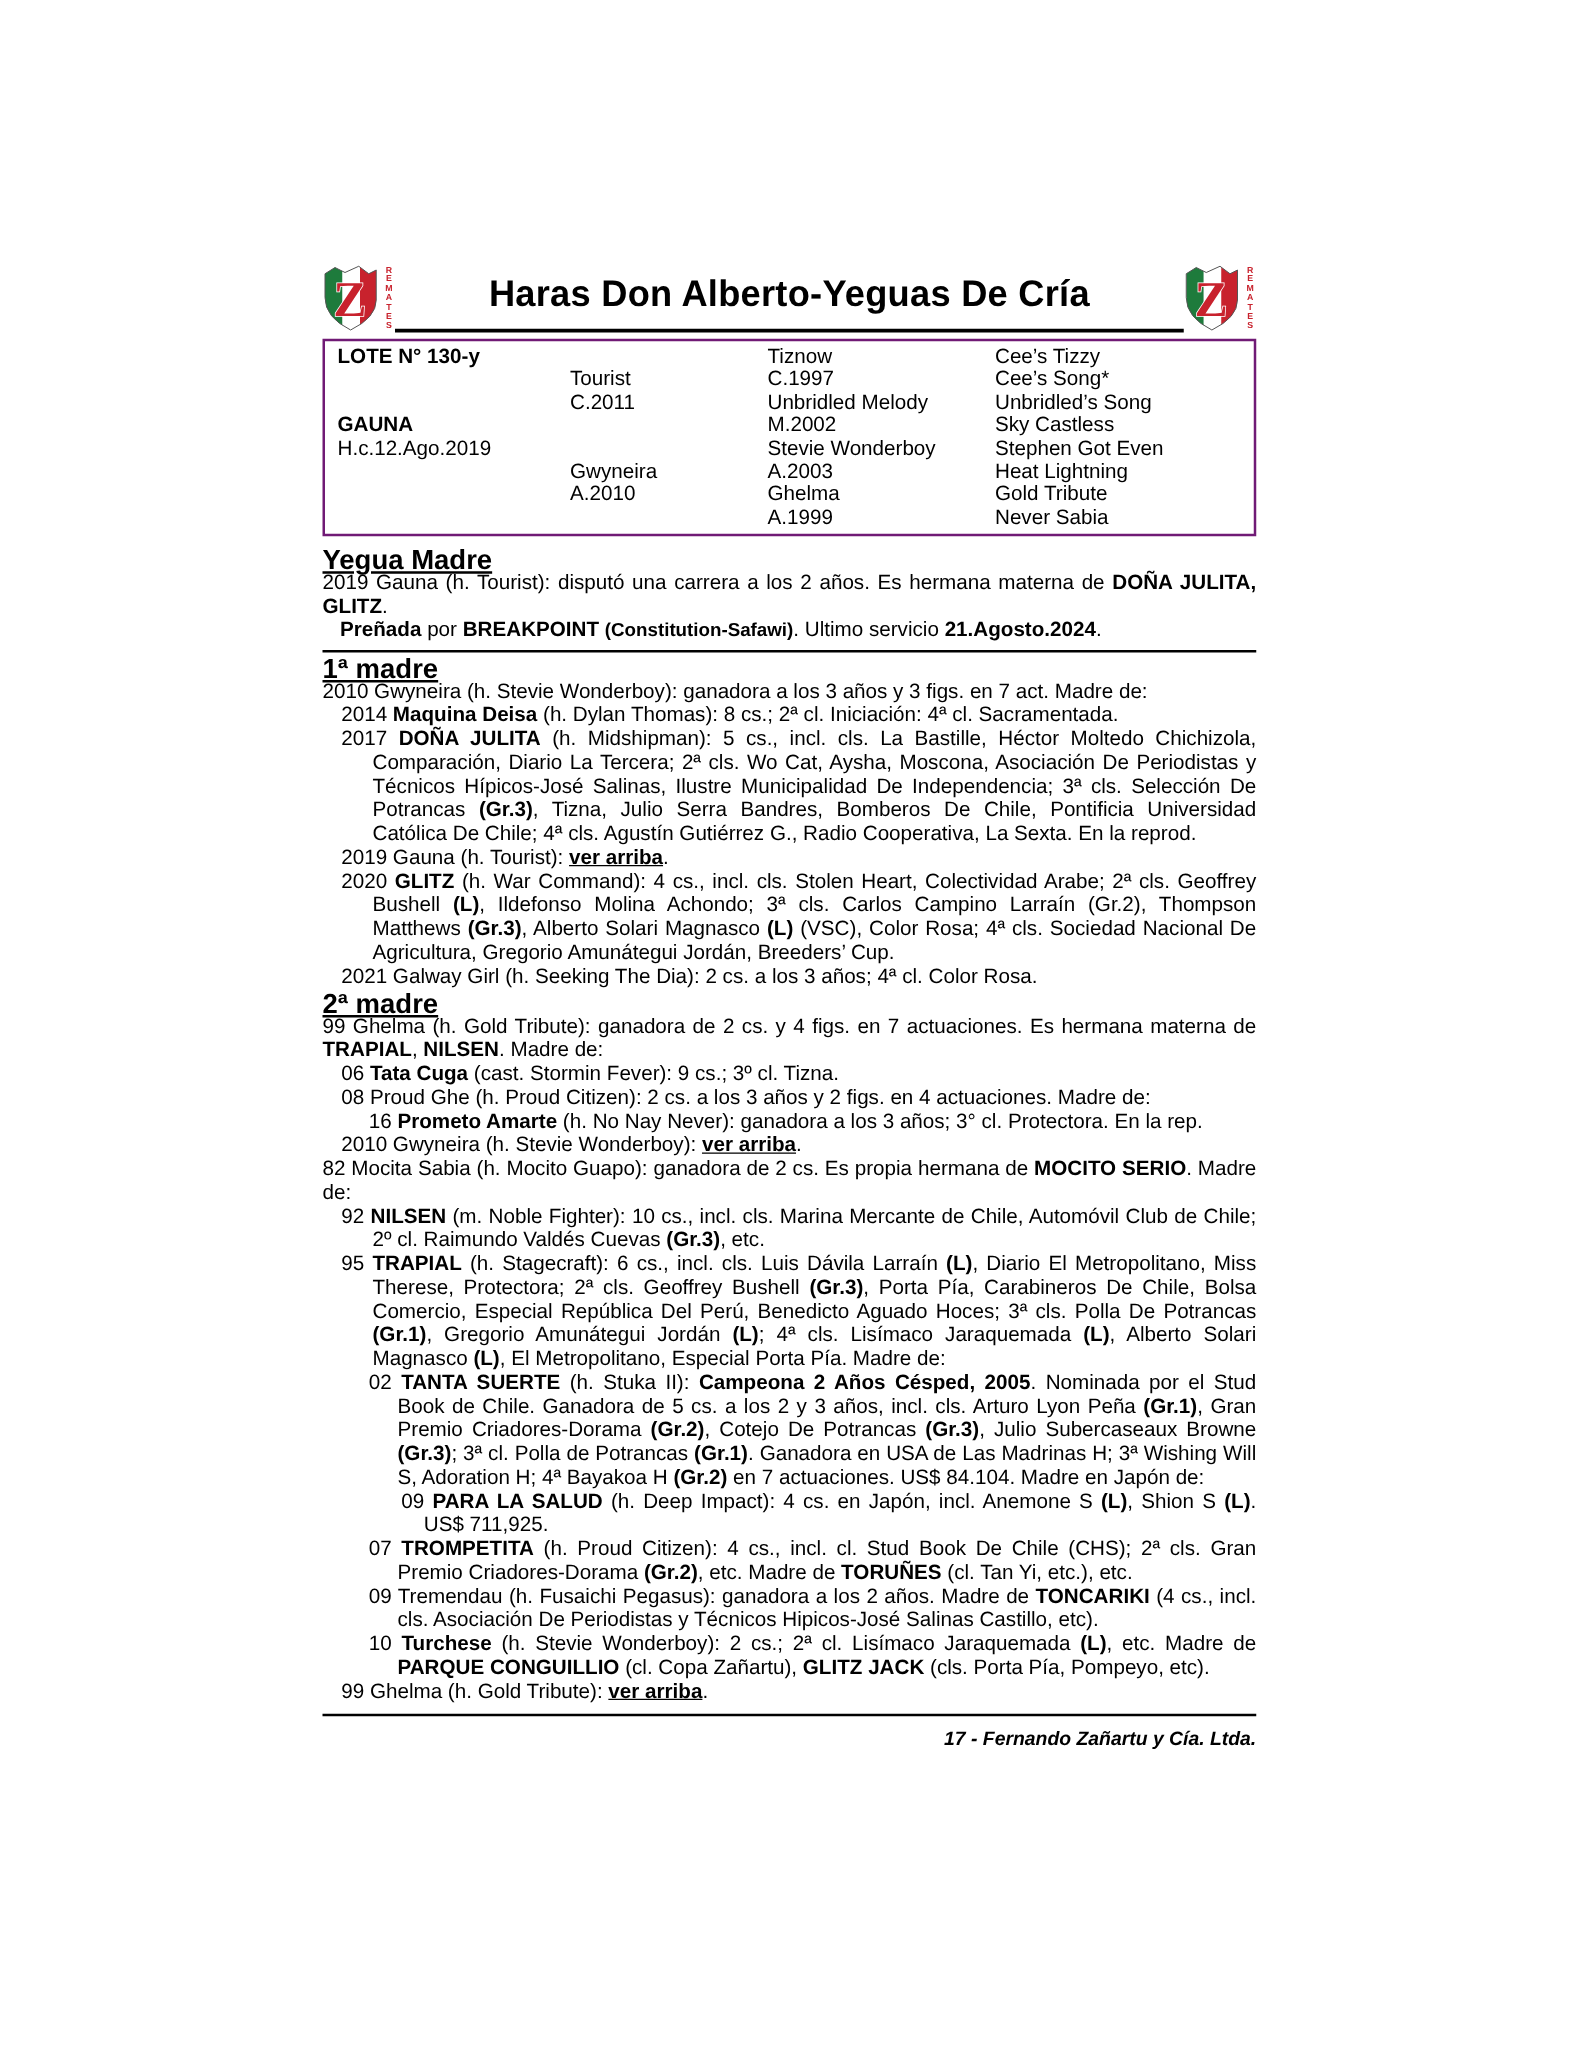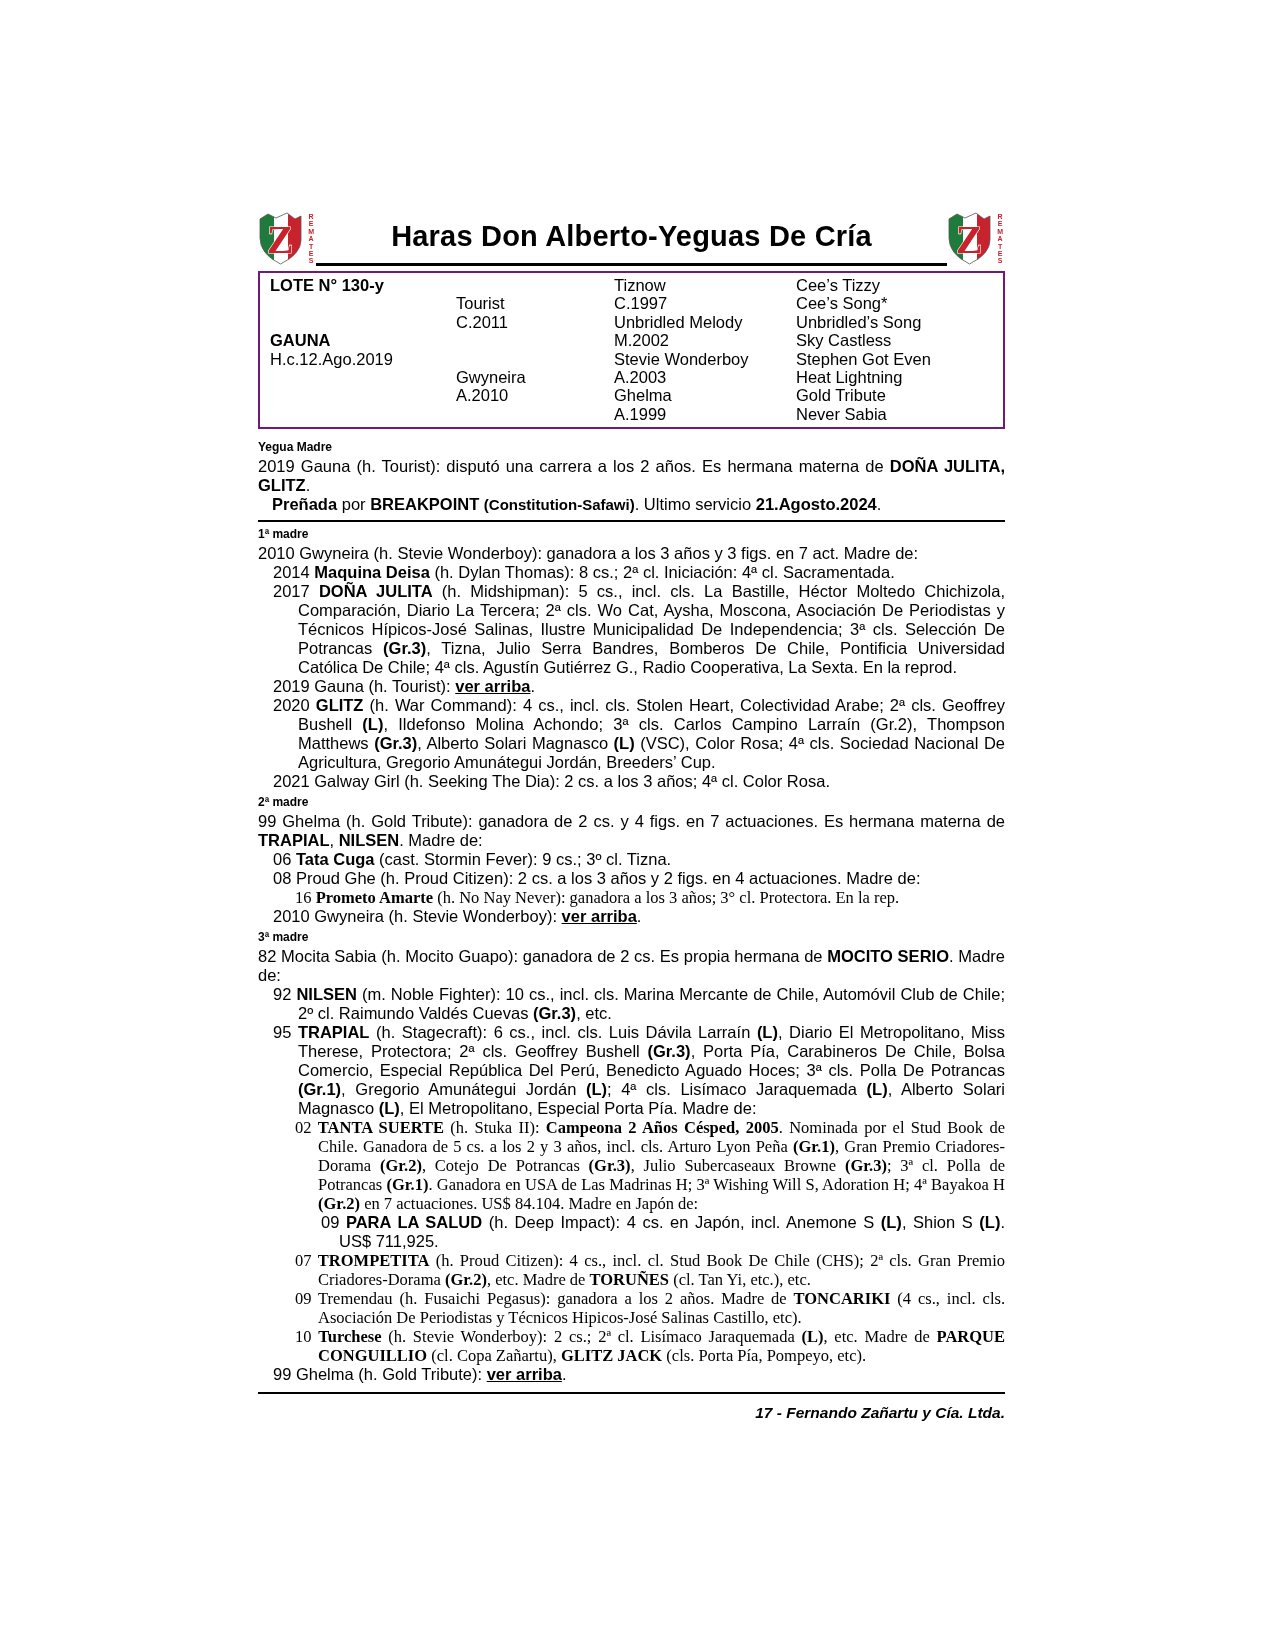--- a/index.html
+++ b/index.html
@@ -26,26 +26,26 @@
     grid-template-rows:repeat(8,18.4px);
     font-size:16.5px; line-height:18.4px;
     padding:3px 0 4px 10px;
   }
   .ptable .cell { white-space:nowrap; overflow:visible; }
   .bold { font-weight:bold; }
 
   
   .sections { margin-top:9px; }
   .sec-heading {
-    font-size:12px; line-height:19px; font-weight:bold;
-    margin:2px 0 0 0;
+    font-size:22px; line-height:19px; font-weight:bold;
+    text-decoration:underline; margin:2px 0 0 0;
   }
   .para { margin:0; font-size:16.5px; line-height:19px; text-align:justify; }
   .p1 { padding-left:40px; text-indent:-25px; }
-  .p2 { padding-left:60px; text-indent:-23px;font-family:Liberation Serif, serif; }
+  .p2 { padding-left:60px; text-indent:-23px; }
   .p3 { padding-left:81px; text-indent:-18px; }
   .pind { text-indent:14px; }
   .b { font-weight:bold; }
   .u { text-decoration:underline; }
   .sm { font-size:15px; }
   .rule { border-top:2px solid #000; margin:6px 0 3px 0; height:0; }
 
   
   .footer-rule { border-top:2px solid #000; margin-top:8px; height:0; }
   .footer {
@@ -166,21 +166,20 @@
       </div>
       <div>
         <div class="sec-heading">2ª madre</div>
         <p class="para"><span>99 Ghelma (h. Gold Tribute): ganadora de 2 cs. y 4 figs. en 7 actuaciones. Es hermana materna de </span><span class="b">TRAPIAL</span><span>, </span><span class="b">NILSEN</span><span>. Madre de:</span></p>
         <p class="para p1"><span>06 </span><span class="b">Tata Cuga</span><span> (cast. Stormin Fever): 9 cs.; 3º cl. Tizna.</span></p>
         <p class="para p1"><span>08 Proud Ghe (h. Proud Citizen): 2 cs. a los 3 años y 2 figs. en 4 actuaciones. Madre de:</span></p>
         <p class="para p2"><span>16 </span><span class="b">Prometo Amarte</span><span> (h. No Nay Never): ganadora a los 3 años; 3° cl. Protectora. En la rep.</span></p>
         <p class="para p1"><span>2010 Gwyneira (h. Stevie Wonderboy): </span><span class="b u">ver arriba</span><span>.</span></p>
       </div>
       <div>
-        <div class="sec-heading">3ª madre</div>
         <p class="para"><span>82 Mocita Sabia (h. Mocito Guapo): ganadora de 2 cs. Es propia hermana de </span><span class="b">MOCITO SERIO</span><span>. Madre de:</span></p>
         <p class="para p1"><span>92 </span><span class="b">NILSEN</span><span> (m. Noble Fighter): 10 cs., incl. cls. Marina Mercante de Chile, Automóvil Club de Chile; 2º cl. Raimundo Valdés Cuevas  </span><span class="b">(Gr.3)</span><span>, etc.</span></p>
         <p class="para p1"><span>95 </span><span class="b">TRAPIAL</span><span> (h. Stagecraft): 6 cs., incl. cls. Luis Dávila Larraín </span><span class="b">(L)</span><span>, Diario El Metropolitano, Miss Therese, Protectora; 2ª cls. Geoffrey Bushell </span><span class="b">(Gr.3)</span><span>, Porta Pía, Carabineros De Chile, Bolsa Comercio, Especial República Del Perú, Benedicto Aguado Hoces; 3ª cls. Polla De Potrancas </span><span class="b">(Gr.1)</span><span>, Gregorio Amunátegui Jordán </span><span class="b">(L)</span><span>; 4ª cls. Lisímaco Jaraquemada </span><span class="b">(L)</span><span>, Alberto Solari Magnasco </span><span class="b">(L)</span><span>, El Metropolitano, Especial Porta Pía. Madre de:</span></p>
         <p class="para p2"><span>02 </span><span class="b">TANTA SUERTE</span><span> (h. Stuka II): </span><span class="b">Campeona 2 Años Césped, 2005</span><span>. Nominada por el Stud Book de Chile. Ganadora de 5 cs. a los 2 y 3 años, incl. cls. Arturo Lyon Peña </span><span class="b">(Gr.1)</span><span>, Gran Premio Criadores-Dorama </span><span class="b">(Gr.2)</span><span>, Cotejo De Potrancas </span><span class="b">(Gr.3)</span><span>, Julio Subercaseaux Browne </span><span class="b">(Gr.3)</span><span>; 3ª cl. Polla de Potrancas </span><span class="b">(Gr.1)</span><span>. Ganadora en USA de Las Madrinas H; 3ª Wishing Will S, Adoration H; 4ª Bayakoa H </span><span class="b">(Gr.2)</span><span> en 7 actuaciones. US$ 84.104. Madre en Japón de:</span></p>
         <p class="para p3"><span>09 </span><span class="b">PARA LA SALUD</span><span> (h. Deep Impact): 4 cs. en Japón, incl. Anemone S </span><span class="b">(L)</span><span>, Shion S </span><span class="b">(L)</span><span>. US$ 711,925.</span></p>
         <p class="para p2"><span>07 </span><span class="b">TROMPETITA</span><span> (h. Proud Citizen): 4 cs., incl. cl. Stud Book De Chile (CHS); 2ª cls. Gran Premio Criadores-Dorama </span><span class="b">(Gr.2)</span><span>, etc. Madre de </span><span class="b">TORUÑES</span><span> (cl. Tan Yi, etc.), etc.</span></p>
         <p class="para p2"><span>09 Tremendau (h. Fusaichi Pegasus): ganadora a los 2 años. Madre de </span><span class="b">TONCARIKI</span><span> (4 cs., incl. cls. Asociación De Periodistas y Técnicos Hipicos-José Salinas Castillo, etc).</span></p>
         <p class="para p2"><span>10 </span><span class="b">Turchese</span><span> (h. Stevie Wonderboy): 2 cs.; 2ª cl. Lisímaco Jaraquemada </span><span class="b">(L)</span><span>, etc. Madre de </span><span class="b">PARQUE CONGUILLIO</span><span> (cl. Copa Zañartu), </span><span class="b">GLITZ JACK</span><span> (cls. Porta Pía, Pompeyo, etc).</span></p>
         <p class="para p1"><span>99 Ghelma (h. Gold Tribute): </span><span class="b u">ver arriba</span><span>.</span></p>
       </div>

